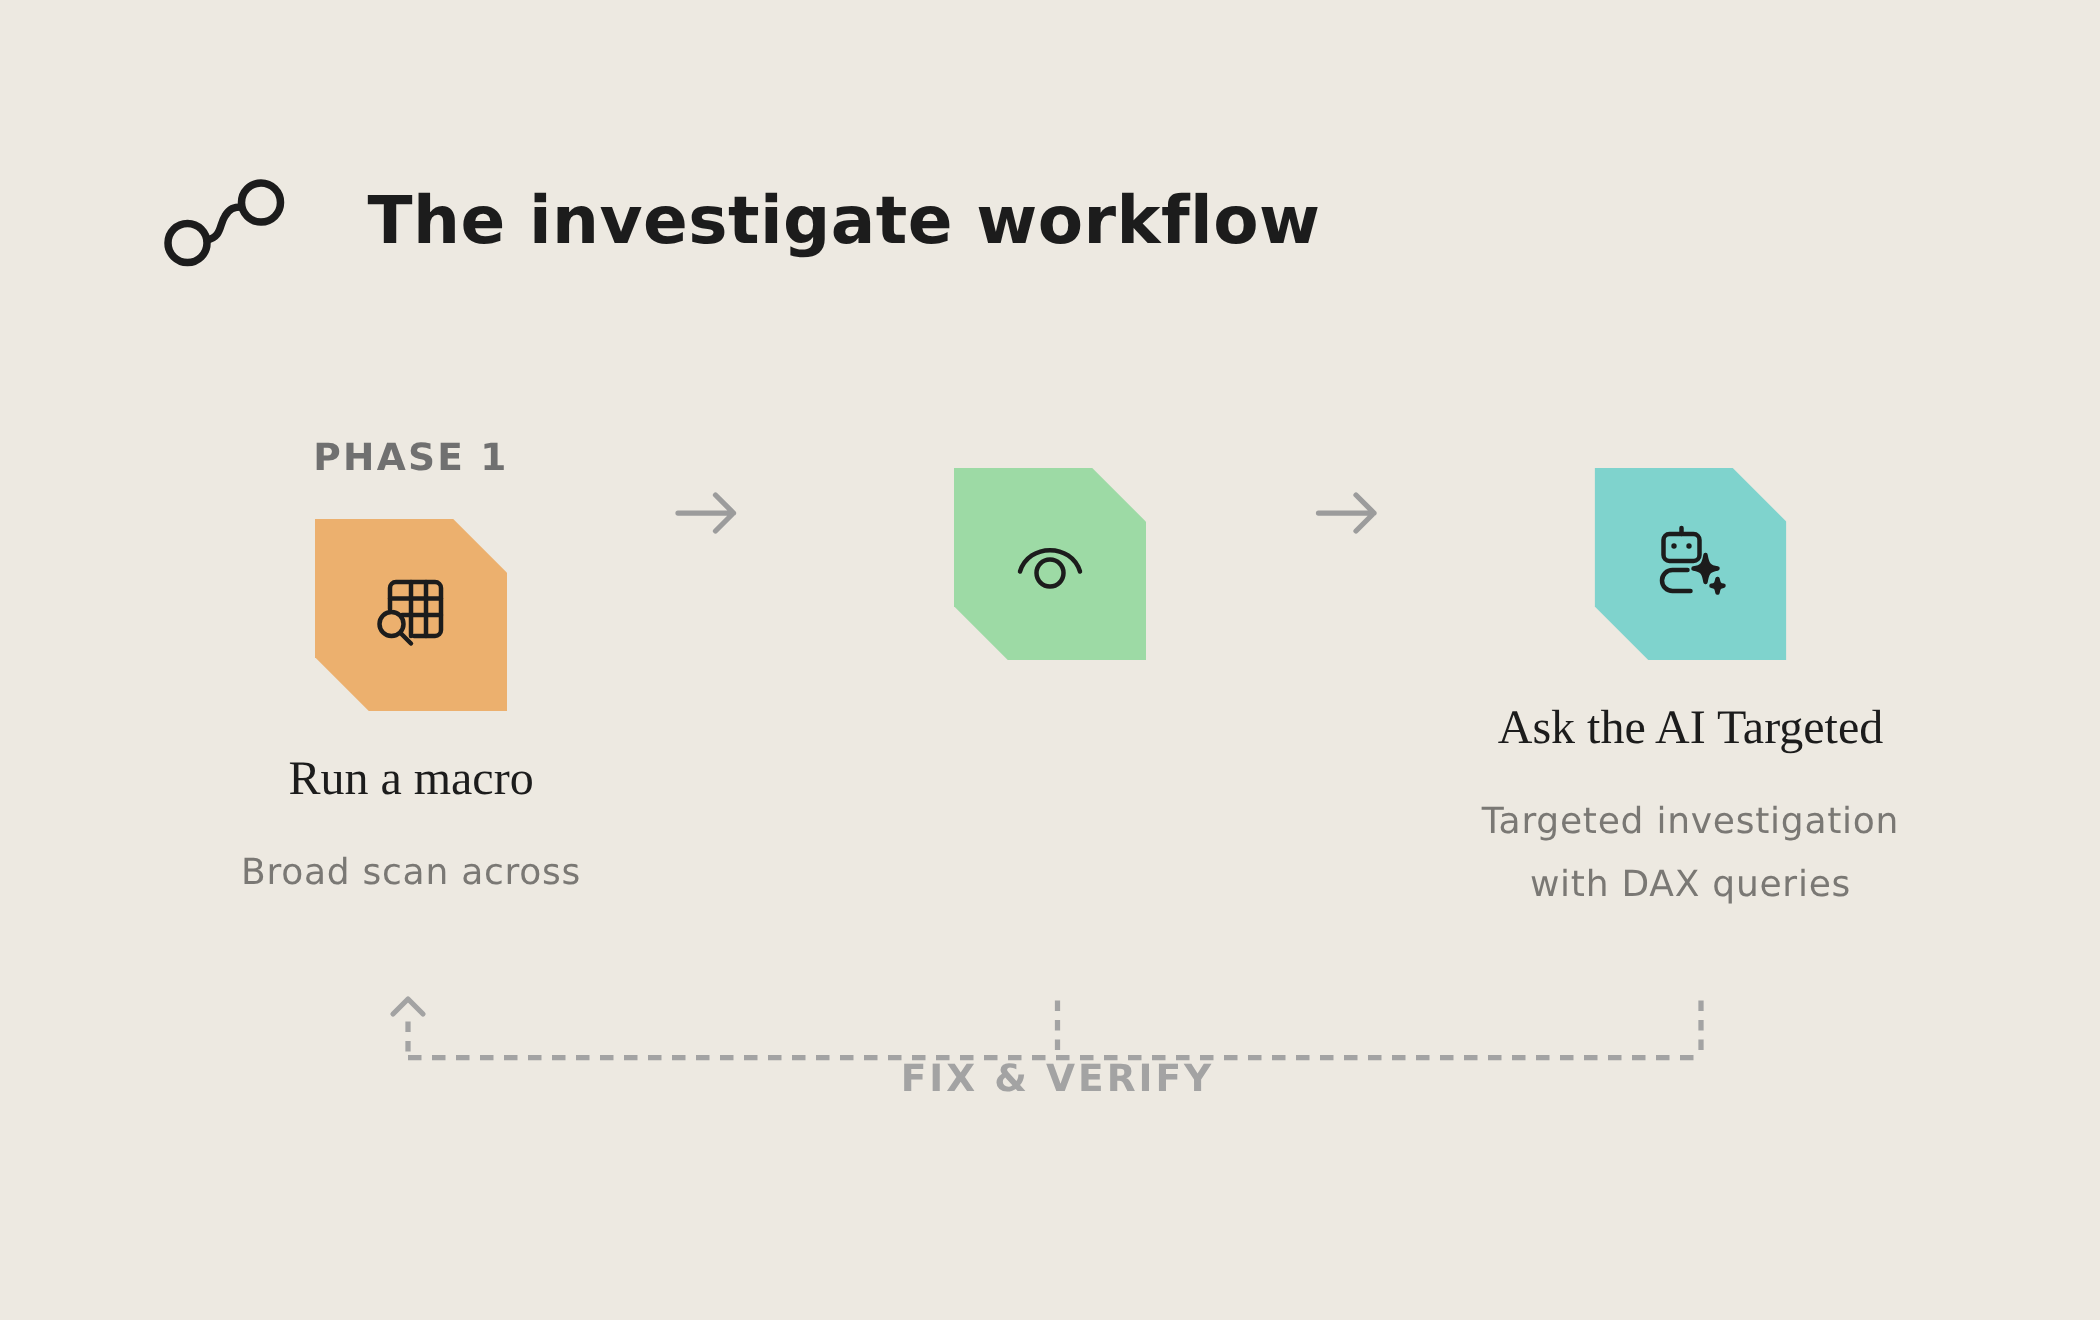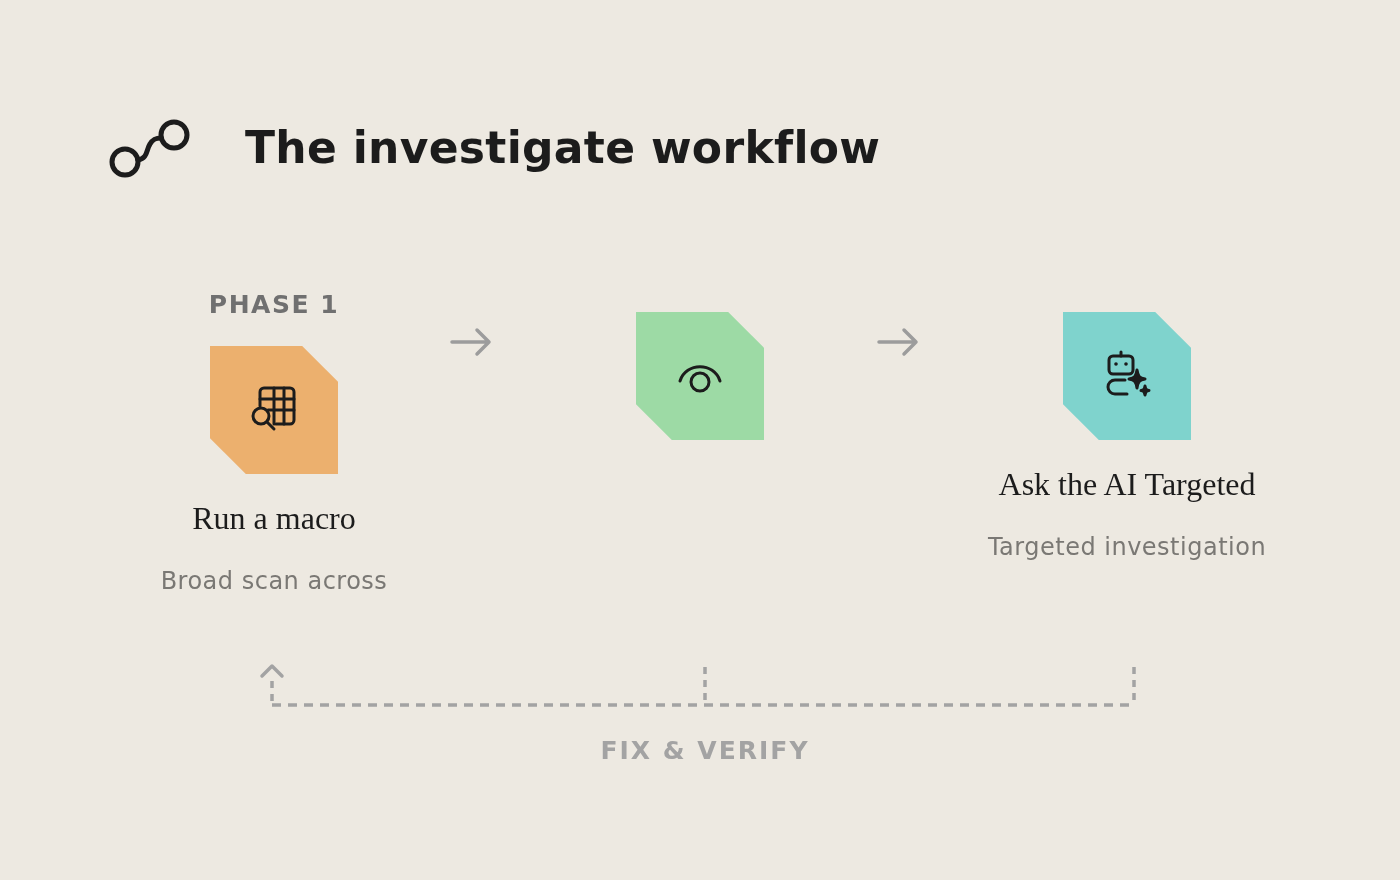--- a/index.html
+++ b/index.html
@@ -33,21 +33,21 @@
     margin-top: 24px; font-size: 32px; color: #1c1c1c;
     white-space: nowrap; height: 40px; line-height: 40px; font-family: Liberation Serif, serif;
   }
   .step-desc {
     margin-top: 22px; font-size: 24px; color: #7a7874;
     line-height: 42px; letter-spacing: 0.5px; text-align: center;
   }
   .arrow { top: 325px; width: 44px; height: 34px; }
   .loop { left: 250px; top: 655px; width: 910px; height: 70px; }
   .fix-label {
-    left: 555px; top: 736px; width: 300px; text-align: center;
+    left: 555px; top: 704px; width: 300px; text-align: center;
     font-size: 25px; letter-spacing: 2px; color: #a3a3a3; font-weight: bold;
   }
 </style>
 </head>
 <body>
 
 <div class="abs logo">
   <svg viewBox="0 0 84 64" width="84" height="64" fill="none" stroke="#1c1c1c" stroke-width="5" stroke-linecap="round">
     <circle cx="17" cy="44" r="13"></circle>
     <circle cx="66" cy="17" r="13"></circle>
@@ -97,20 +97,21 @@
       <circle cx="17" cy="16" r="1.8" fill="#1c1c1c" stroke="none"></circle>
       <circle cx="27" cy="16" r="1.8" fill="#1c1c1c" stroke="none"></circle>
       <path d="M26 32 H16 a7 7 0 0 0 0 14 H28"></path>
       <path d="M38 22 C 39 28, 40 30, 46 31 C 40 32, 39 34, 38 40 C 37 34, 36 32, 30 31 C 36 30, 37 28, 38 22 Z" fill="#1c1c1c"></path>
       <path d="M46 38 C 46.6 41, 47 42, 50 42.5 C 47 43, 46.6 44, 46 47 C 45.4 44, 45 43, 42 42.5 C 45 42, 45.4 41, 46 38 Z" fill="#1c1c1c"></path>
     </svg>
   </div>
   <div class="step-title">Ask the AI Targeted</div>
   <div class="step-desc">
     <div>Targeted investigation</div>
+    <div>with DAX queries</div>
   </div>
 </div>
 
 <svg class="abs loop" viewBox="0 0 910 70" fill="none" stroke="#a3a3a3" stroke-width="3.5">
 
   <path d="M12 21 L22 11 L32 21" stroke-linecap="round" stroke-linejoin="round"></path>
 
   <path d="M22 26 V50" stroke-dasharray="7 6"></path>
 
   <path d="M22 50 H884" stroke-dasharray="9 7"></path>

